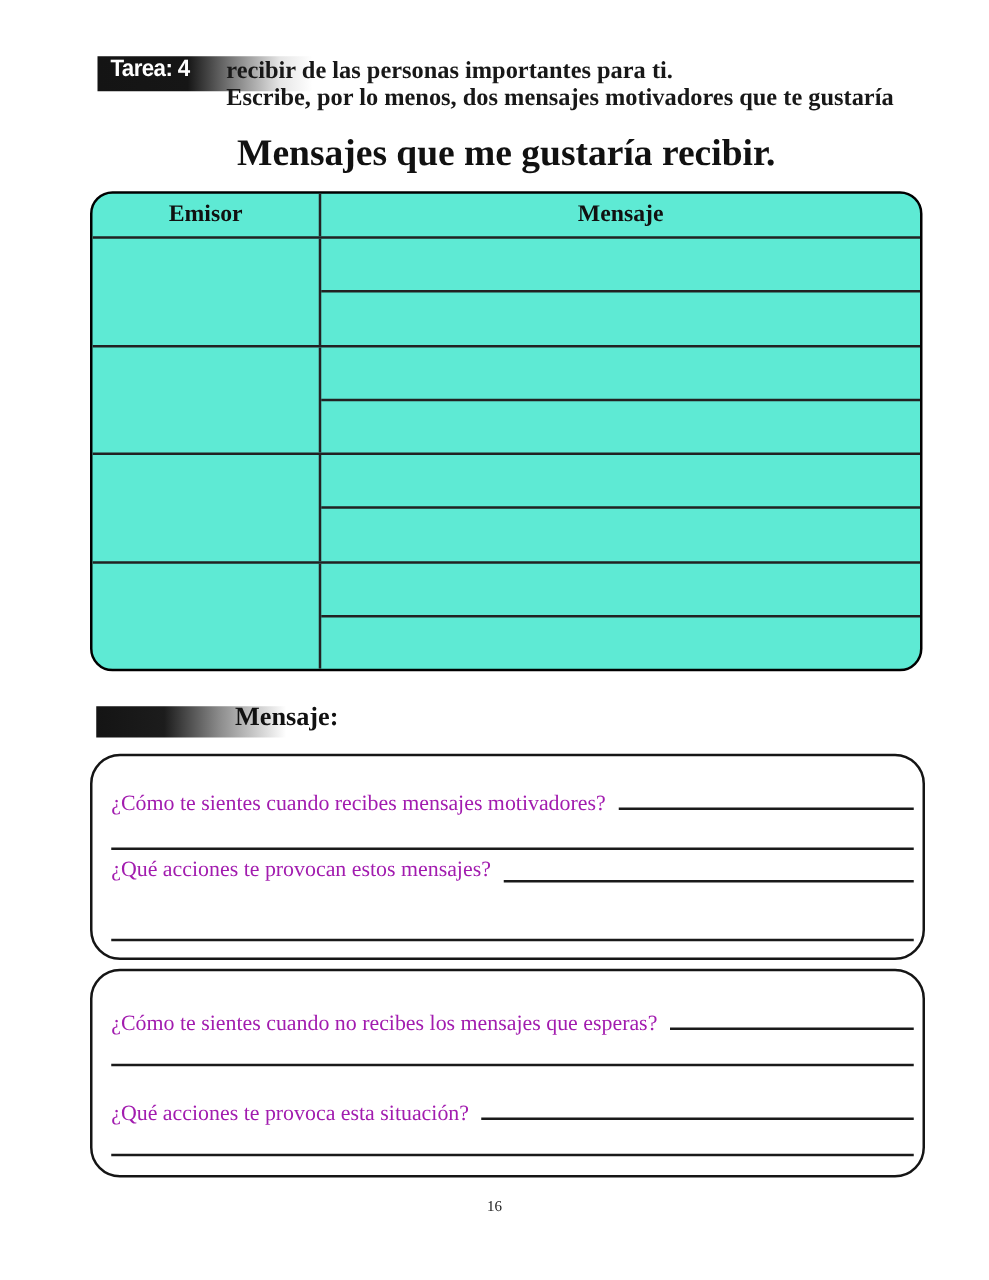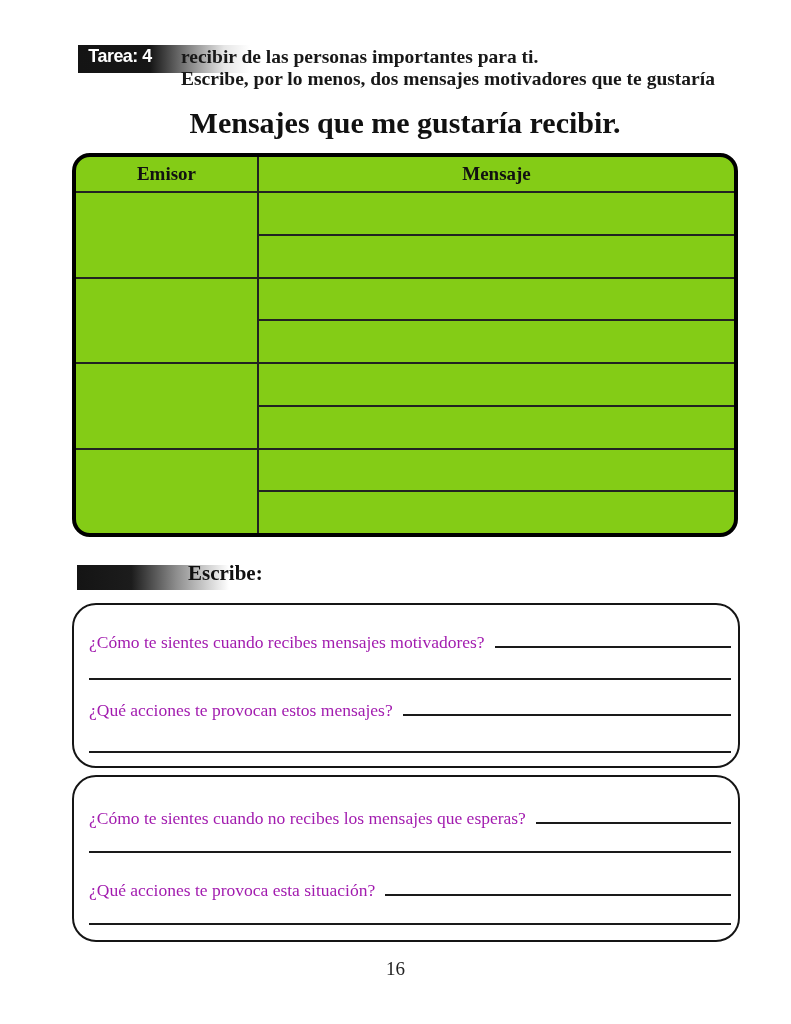--- a/index.html
+++ b/index.html
@@ -52,26 +52,26 @@
     font-size: 30px;
     color: #111111;
     white-space: nowrap;
   }
 
   
   .msg-table {
     position: absolute;
     left: 72px; top: 153px;
     width: 666px; height: 384px;
-    border: 4px solid #000000;
+    border: 2px solid #000000;
     border-radius: 18px;
     box-sizing: border-box;
     display: flex;
     flex-direction: column;
-    background: #84cc16;
+    background: #5eead4;
     overflow: hidden;
   }
   .msg-thead {
     height: 34px;
     flex: 0 0 34px;
     display: flex;
     border-bottom: 2px solid #222222;
   }
   .th {
     display: flex; align-items: center; justify-content: center;
@@ -131,34 +131,34 @@
     height: 17px;
   }
   .full-line {
     position: absolute;
     left: 15px; right: 7px;
     border-bottom: 2px solid #1a1a1a;
     height: 0;
   }
   .q-box-1 .q-row.r1 { top: 24px; }
   .q-box-1 .full-line.l1 { top: 73px; }
-  .q-box-1 .q-row.r2 { top: 92px; }
+  .q-box-1 .q-row.r2 { top: 80px; align-items: flex-end; }
   .q-box-1 .full-line.l2 { top: 146px; }
   .q-box-2 .q-row.r1 { top: 28px; }
   .q-box-2 .full-line.l1 { top: 74px; }
   .q-box-2 .q-row.r2 { top: 100px; }
   .q-box-2 .full-line.l2 { top: 146px; }
 
   
   .page-number {
     position: absolute;
     left: 0; top: 958px;
     width: 791px;
     text-align: center;
-    font-size: 19px;
+    font-size: 12px;
     color: #222222;
   }
 </style>
 </head>
 <body>
 
 <div class="page">
 
   <div class="tarea-bar">
     <span class="tarea-text">Tarea: 4</span>
@@ -203,21 +203,21 @@
     <div class="msg-block">
       <div class="emisor-cell"></div>
       <div class="mensaje-col">
         <div class="mensaje-cell top"></div>
         <div class="mensaje-cell"></div>
       </div>
     </div>
   </div>
 
   <div class="contesta-bar"></div>
-  <div class="contesta-label">Escribe:</div>
+  <div class="contesta-label">Mensaje:</div>
 
   <div class="q-box q-box-1">
     <div class="q-row r1">
       <span>¿Cómo te sientes cuando recibes mensajes motivadores?</span>
       <span class="answer-line"></span>
     </div>
     <div class="full-line l1"></div>
     <div class="q-row r2">
       <span>¿Qué acciones te provocan estos mensajes?</span>
       <span class="answer-line"></span>

